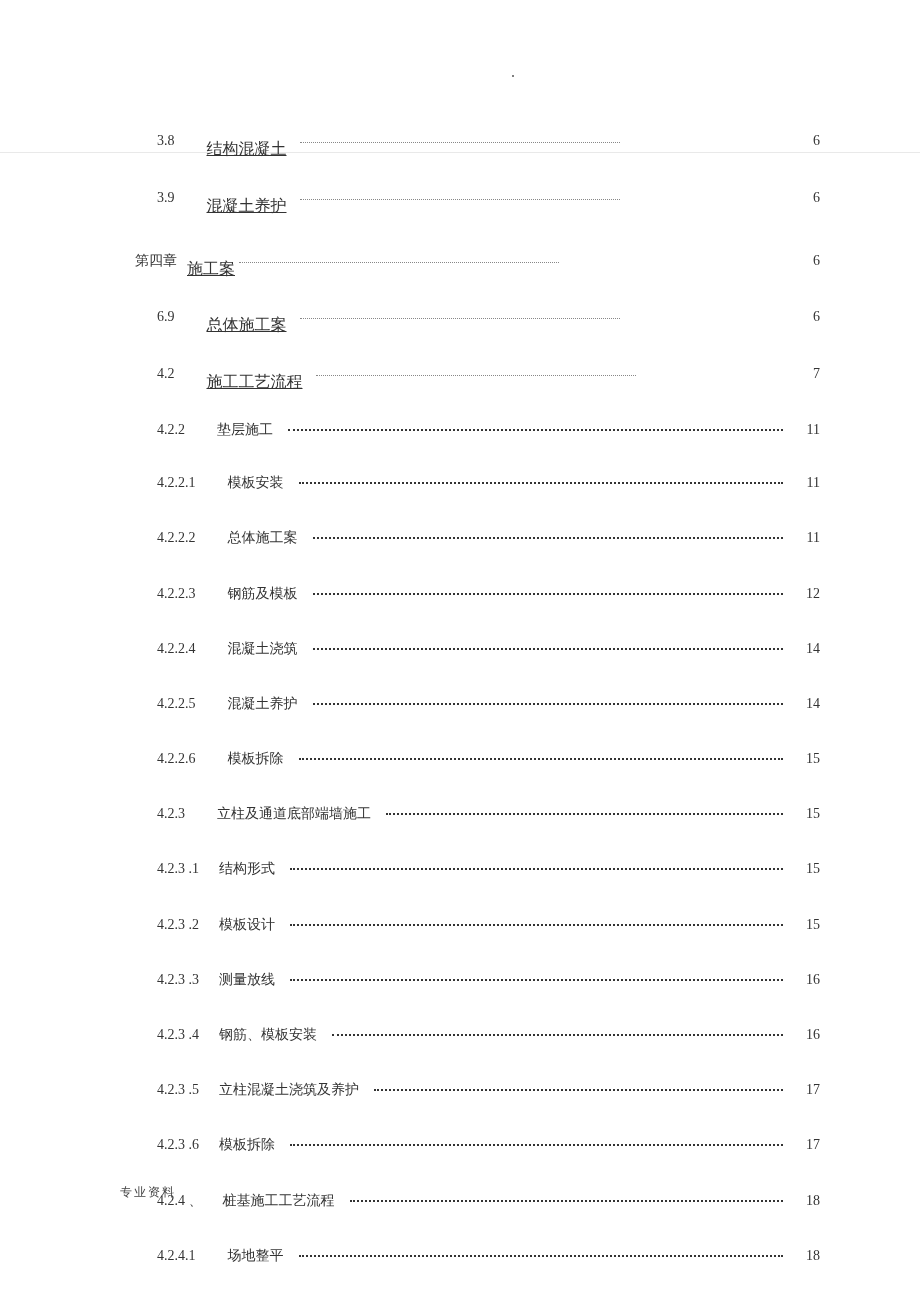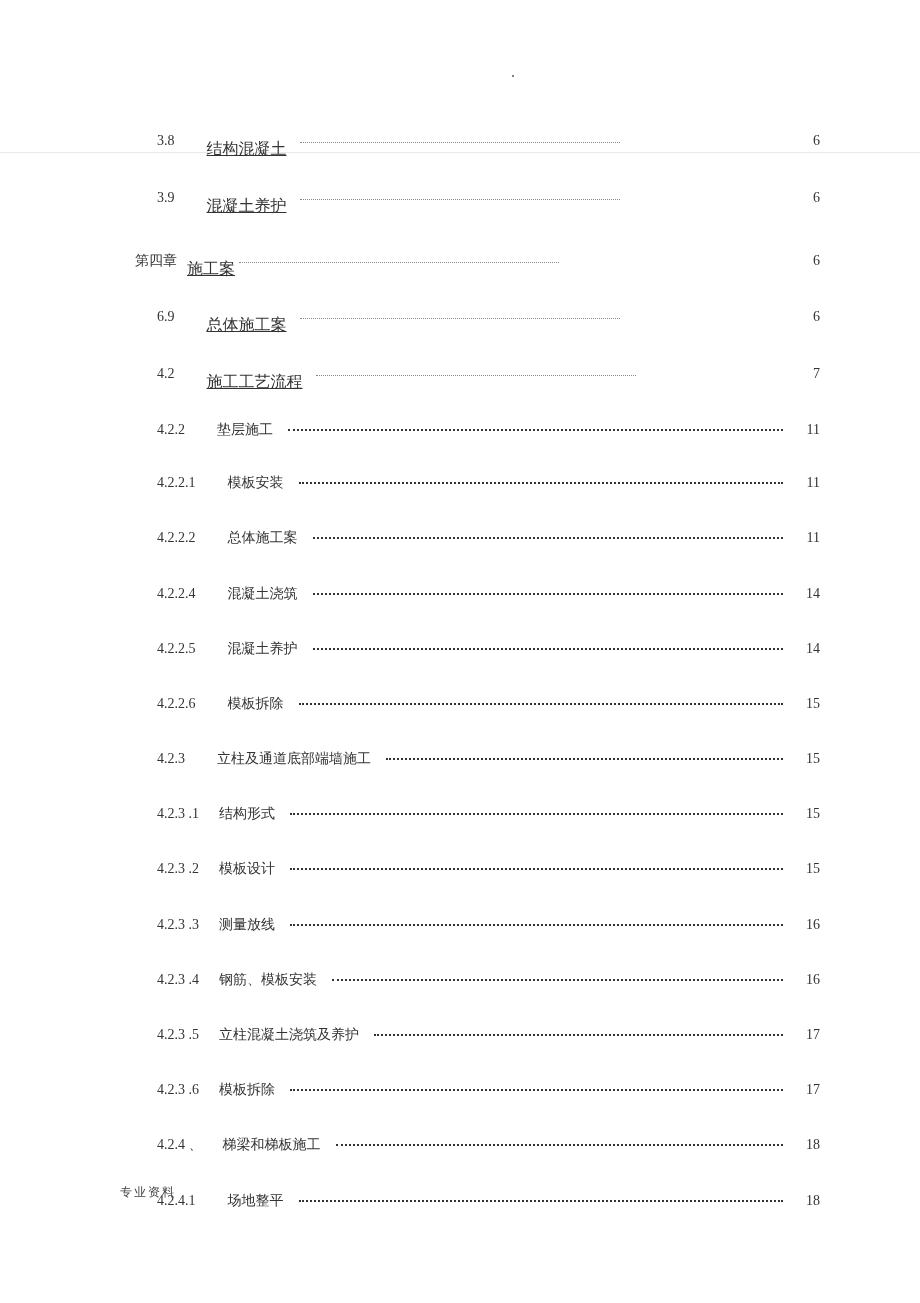--- a/index.html
+++ b/index.html
@@ -125,20 +125,27 @@
         <span class="page-no">11</span>
       </div>
       <div class="toc-row indent-1">
         <span class="num">4.2.2.2</span>
         <span class="gap-med"></span>
         <span class="title">总体施工案</span>
         <span class="leader wide"></span>
         <span class="page-no">11</span>
       </div>
       <div class="toc-row indent-1">
+        <span class="num">4.2.2.3</span>
+        <span class="gap-med"></span>
+        <span class="title">钢筋及模板</span>
+        <span class="leader wide"></span>
+        <span class="page-no">12</span>
+      </div>
+      <div class="toc-row indent-1">
         <span class="num">4.2.2.4</span>
         <span class="gap-med"></span>
         <span class="title">混凝土浇筑</span>
         <span class="leader wide"></span>
         <span class="page-no">14</span>
       </div>
       <div class="toc-row indent-1">
         <span class="num">4.2.2.5</span>
         <span class="gap-med"></span>
         <span class="title">混凝土养护</span>
@@ -197,21 +204,21 @@
       <div class="toc-row indent-1">
         <span class="num">4.2.3  .6</span>
         <span class="gap-med" style="width: 2px;"></span>
         <span class="title">模板拆除</span>
         <span class="leader wide"></span>
         <span class="page-no">17</span>
       </div>
       <div class="toc-row indent-1">
         <span class="num">4.2.4 、</span>
         <span class="gap-med" style="width: 2px;"></span>
-        <span class="title">梯梁和梯板施工</span>
+        <span class="title">桩基施工工艺流程</span>
         <span class="leader wide"></span>
         <span class="page-no">18</span>
       </div>
       <div class="toc-row indent-1">
         <span class="num">4.2.4.1</span>
         <span class="gap-med"></span>
         <span class="title">场地整平</span>
         <span class="leader wide"></span>
         <span class="page-no">18</span>
       </div>

